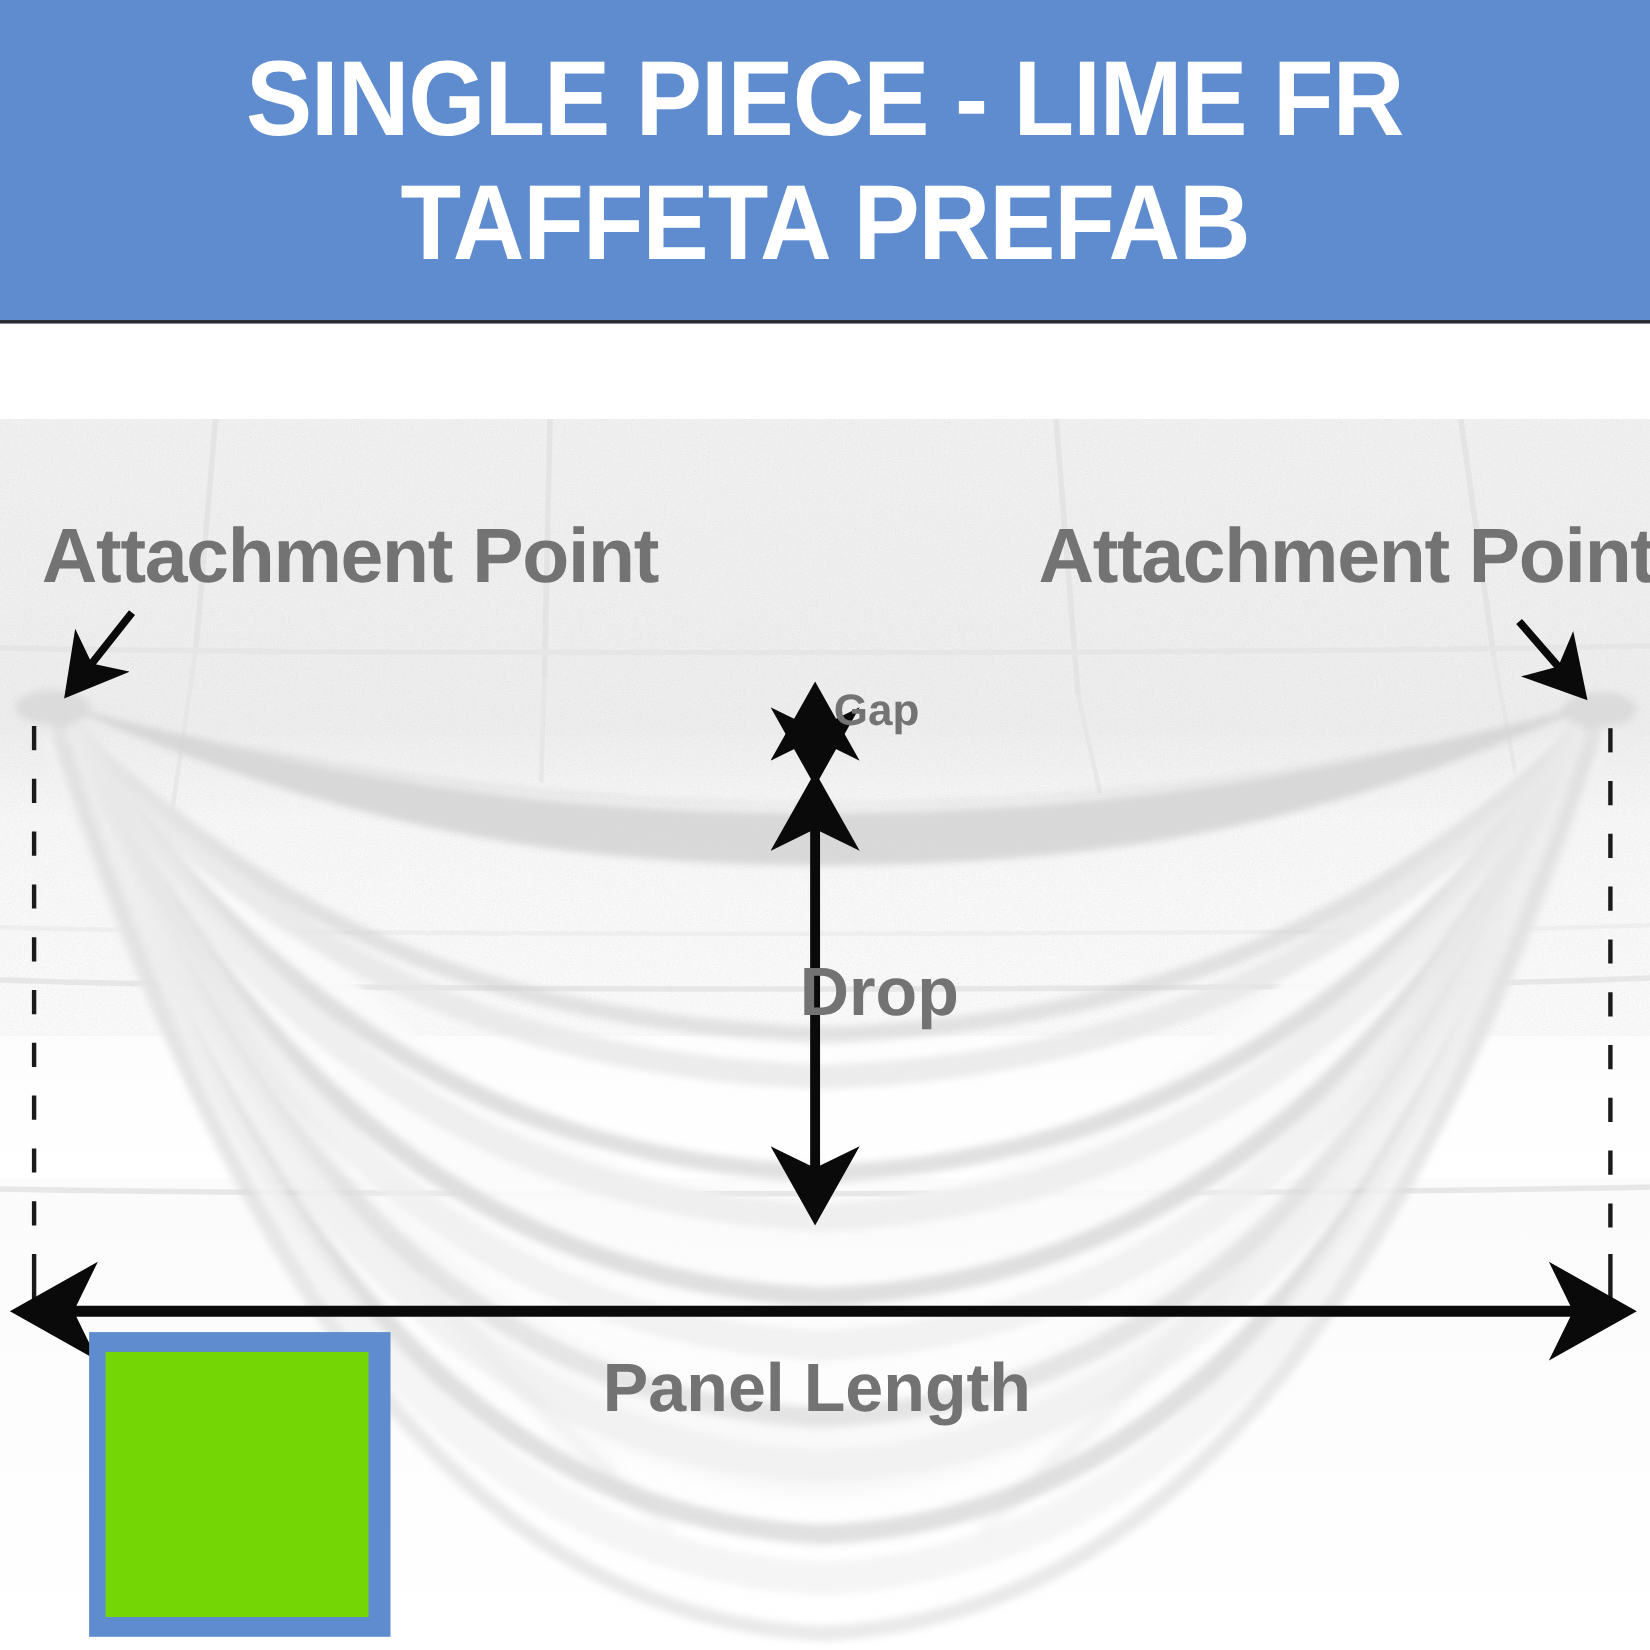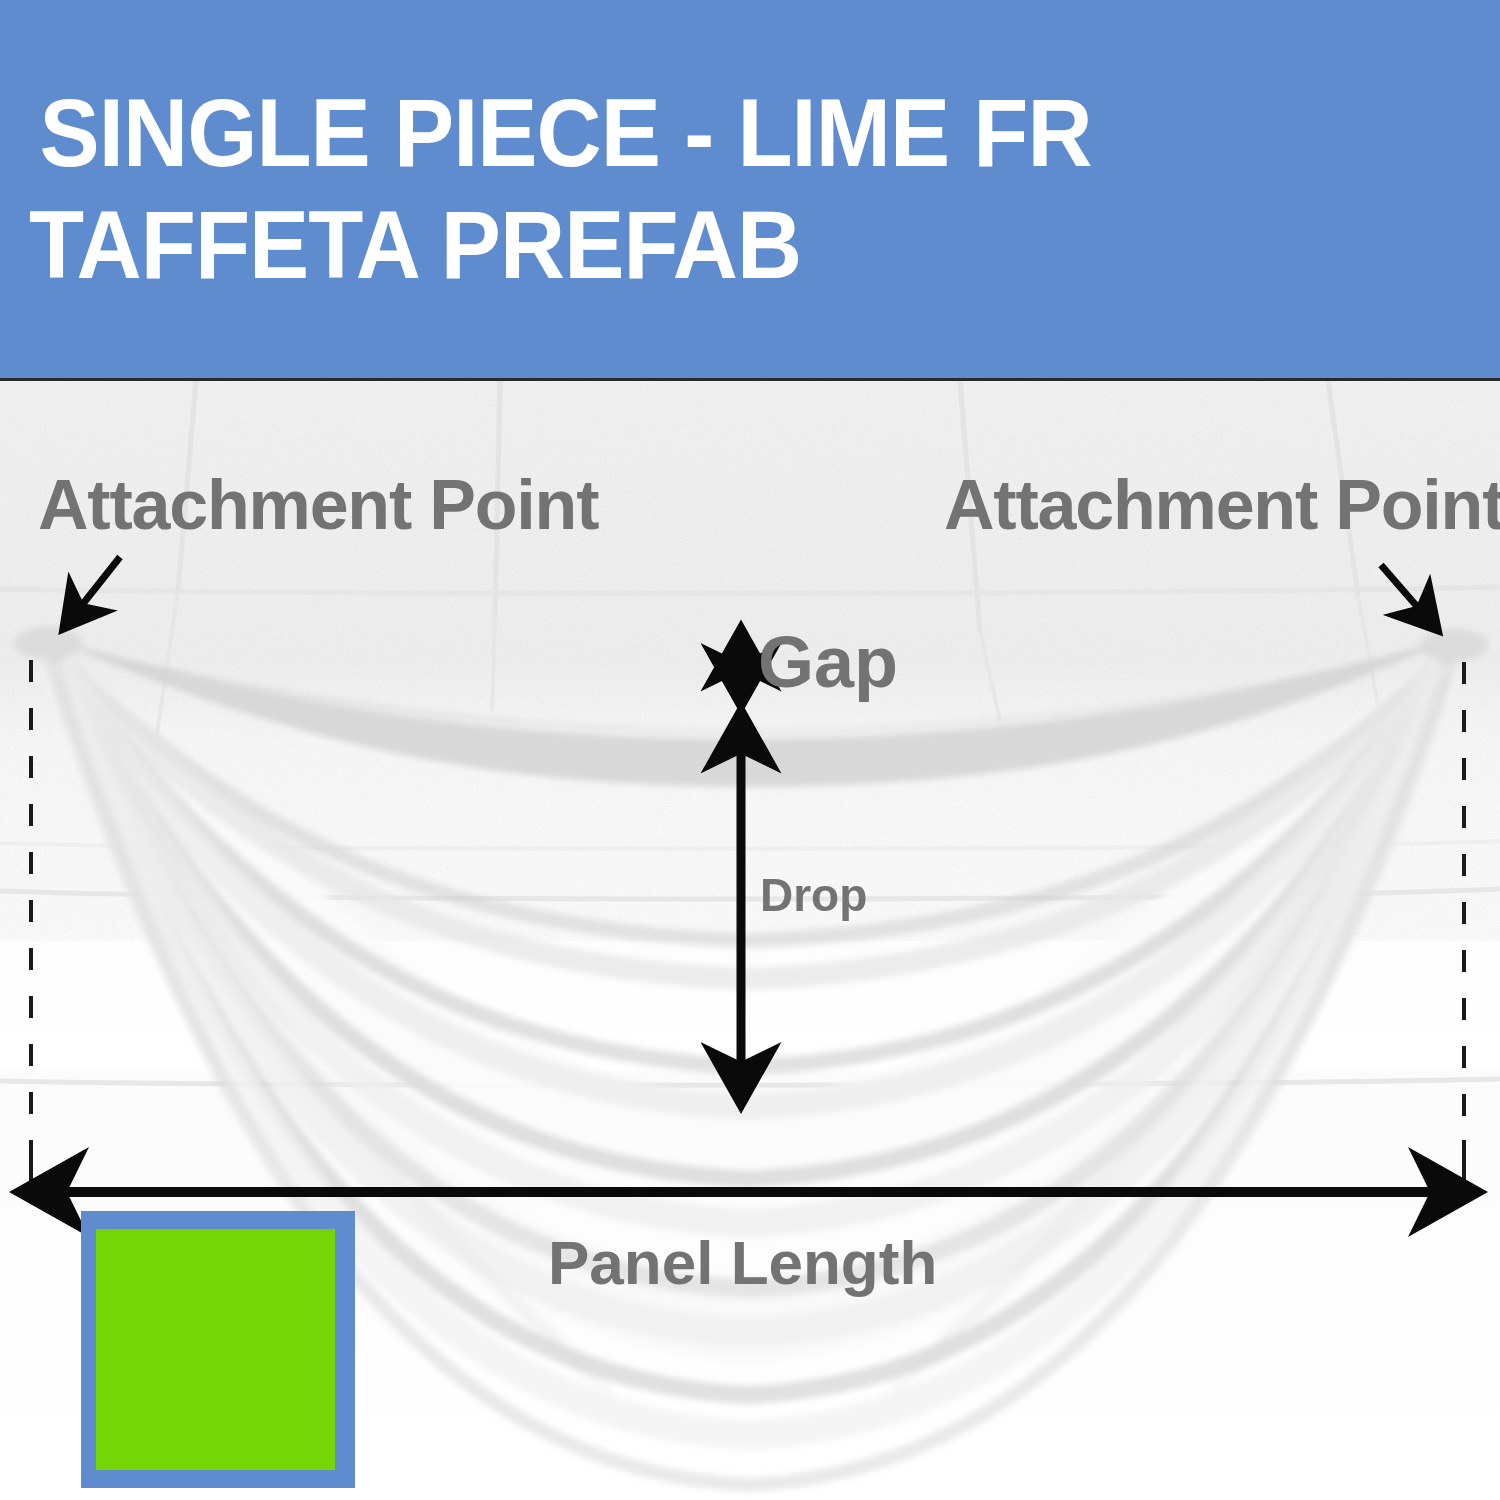--- a/index.html
+++ b/index.html
@@ -15,27 +15,27 @@
     overflow: hidden;
     font-family: "Liberation Sans", sans-serif;
     background: #ffffff;
   }
 
   
   #header-banner {
     position: absolute;
     left: 0; top: 0;
     width: 1500px;
-    height: 381px;
+    height: 294px;
     background: #5E8CCF;
     border-bottom: 3px solid #2a2a2a;
     box-sizing: border-box;
     display: flex;
     flex-direction: column;
-    align-items: flex-start;
+    align-items: center;
     justify-content: center;
   }
   .banner-line {
     color: #ffffff;
     font-family: "Liberation Sans", sans-serif;
     font-weight: bold;
     font-size: 97px;
     line-height: 112px;
     letter-spacing: -1px;
     transform: scaleX(0.93);
@@ -89,25 +89,25 @@
     font-size: 70px;
     letter-spacing: -1.2px;
   }
   #label-attach-right {
     left: 944px; top: 470px;
     font-size: 70px;
     letter-spacing: -1.2px;
   }
   #label-gap {
     left: 758px; top: 626px;
-    font-size: 72px;
+    font-size: 40px;
   }
   #label-drop {
-    left: 760px; top: 872px;
-    font-size: 46px;
+    left: 727px; top: 872px;
+    font-size: 62px;
   }
   #label-panel-length {
     left: 548px; top: 1232px;
     font-size: 62px;
     text-align: center;
   }
 
   
   #color-swatch {
     position: absolute;

